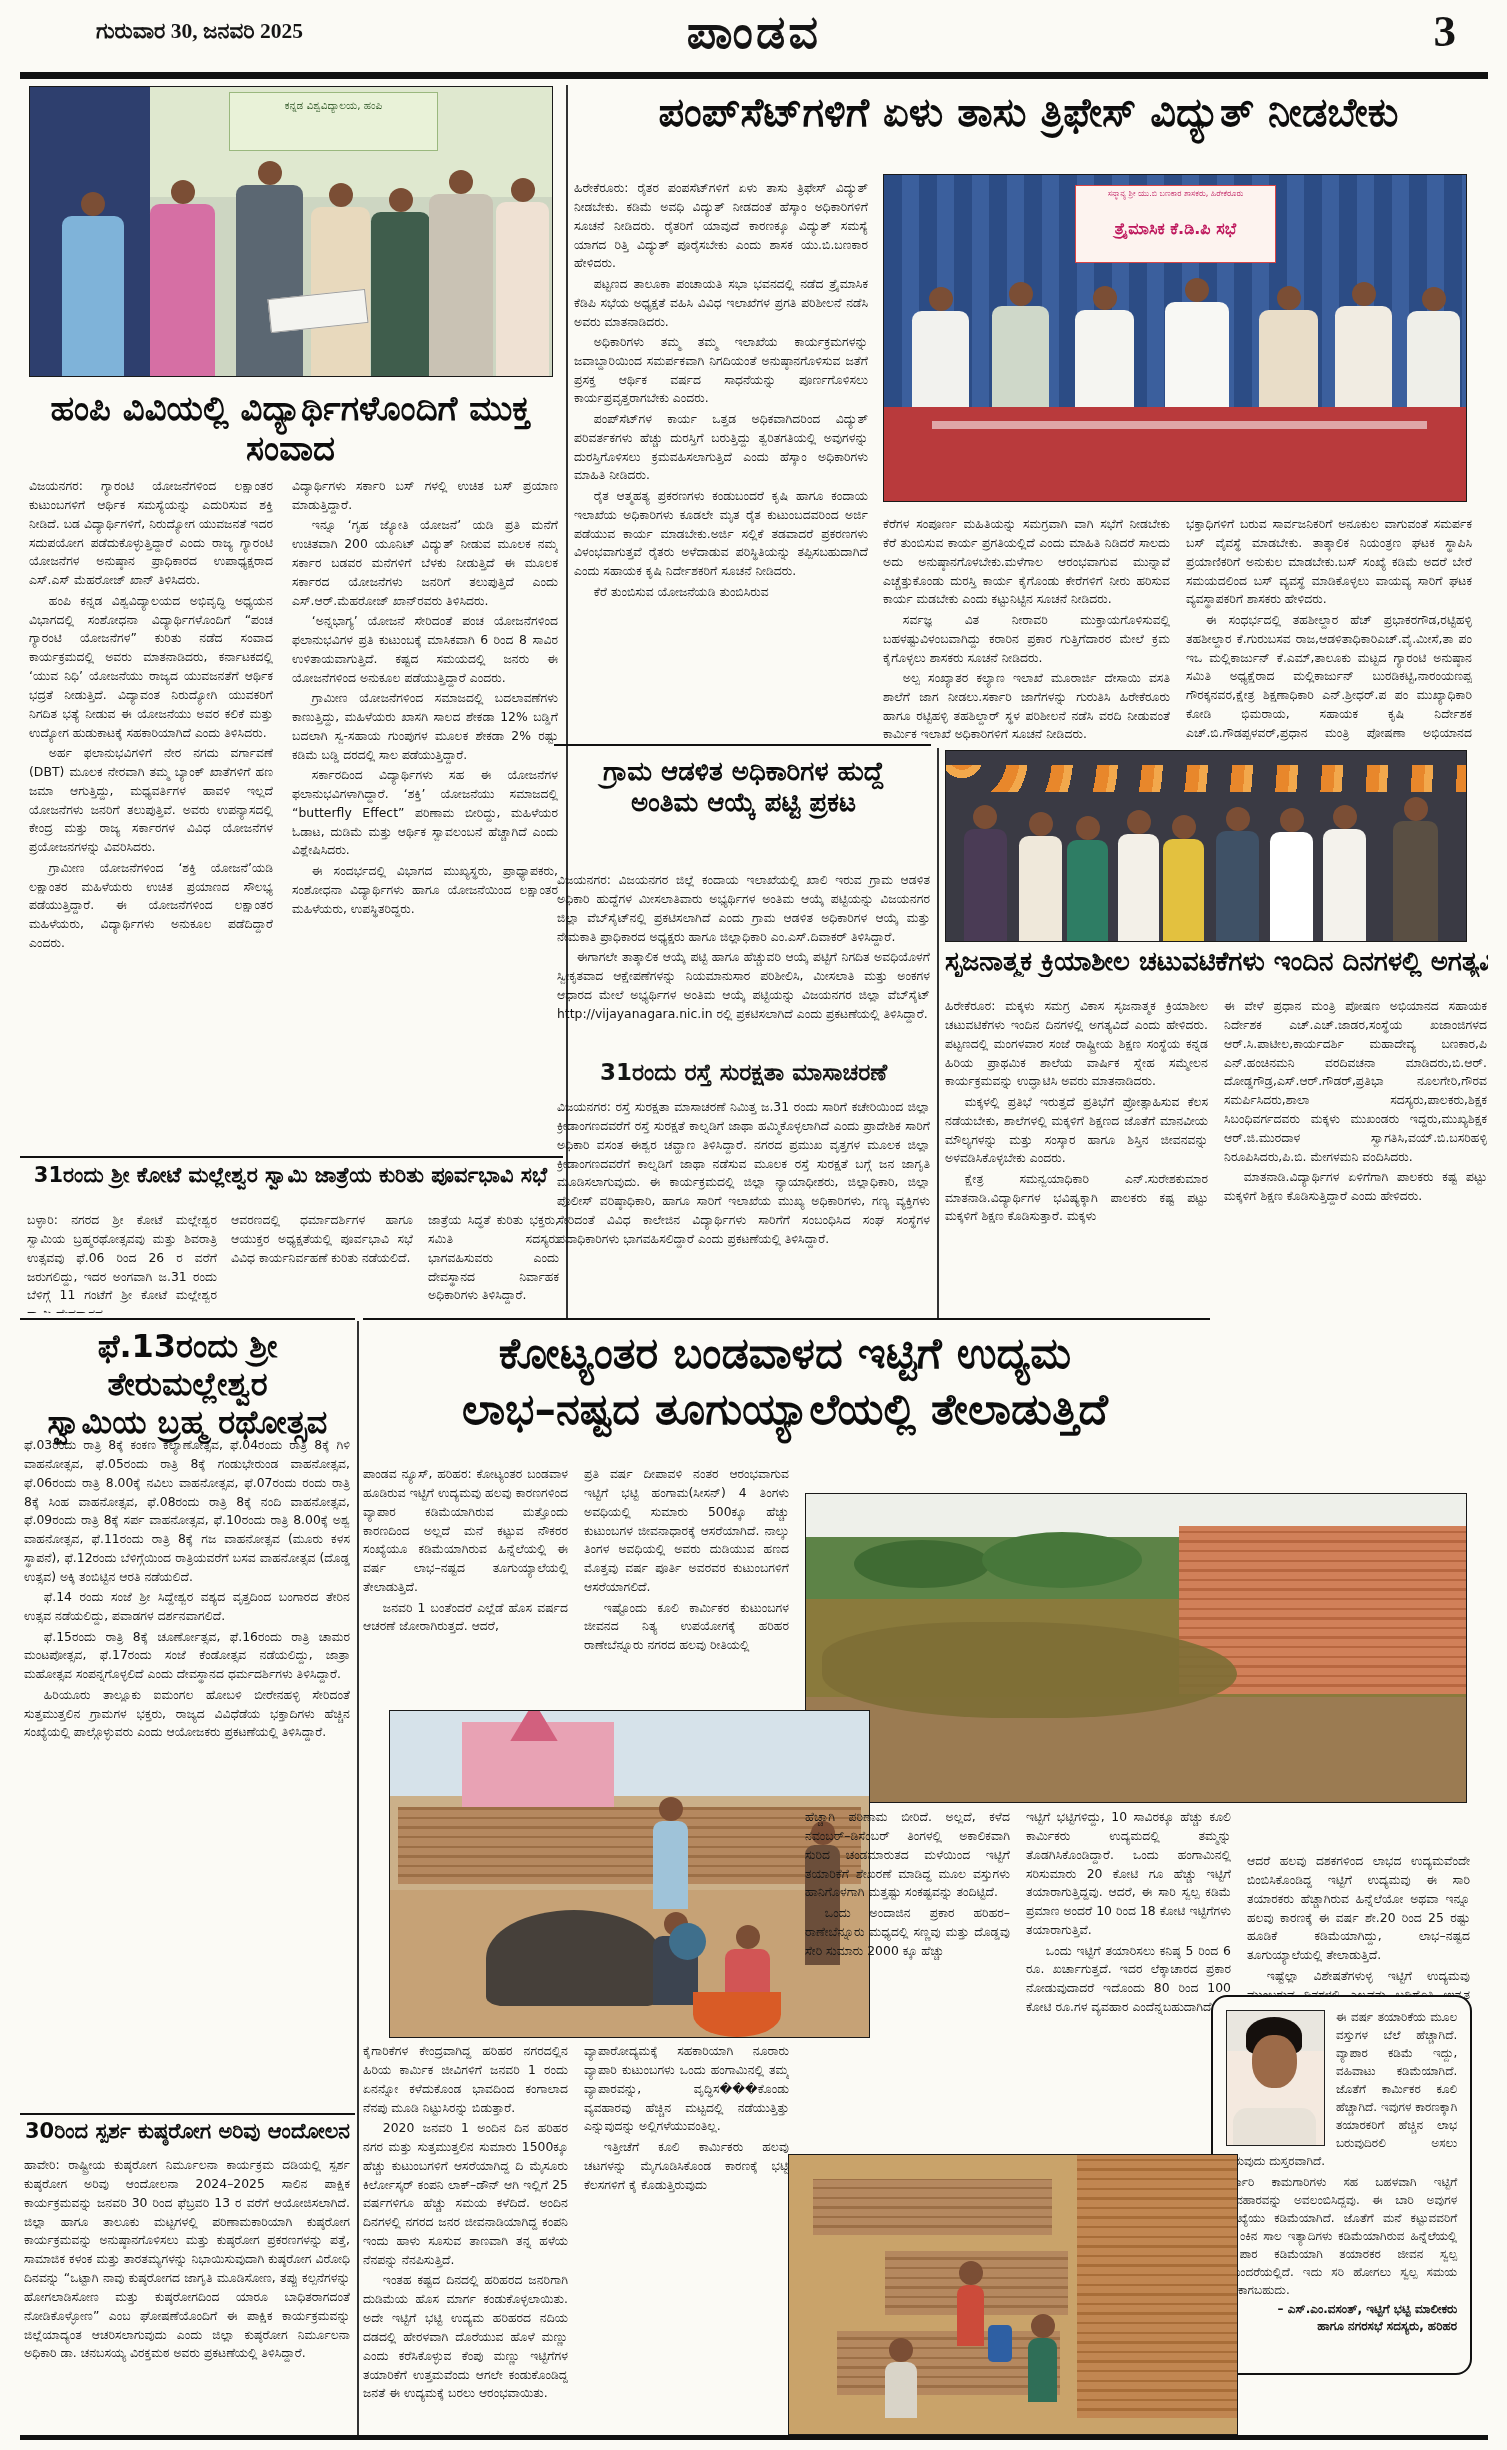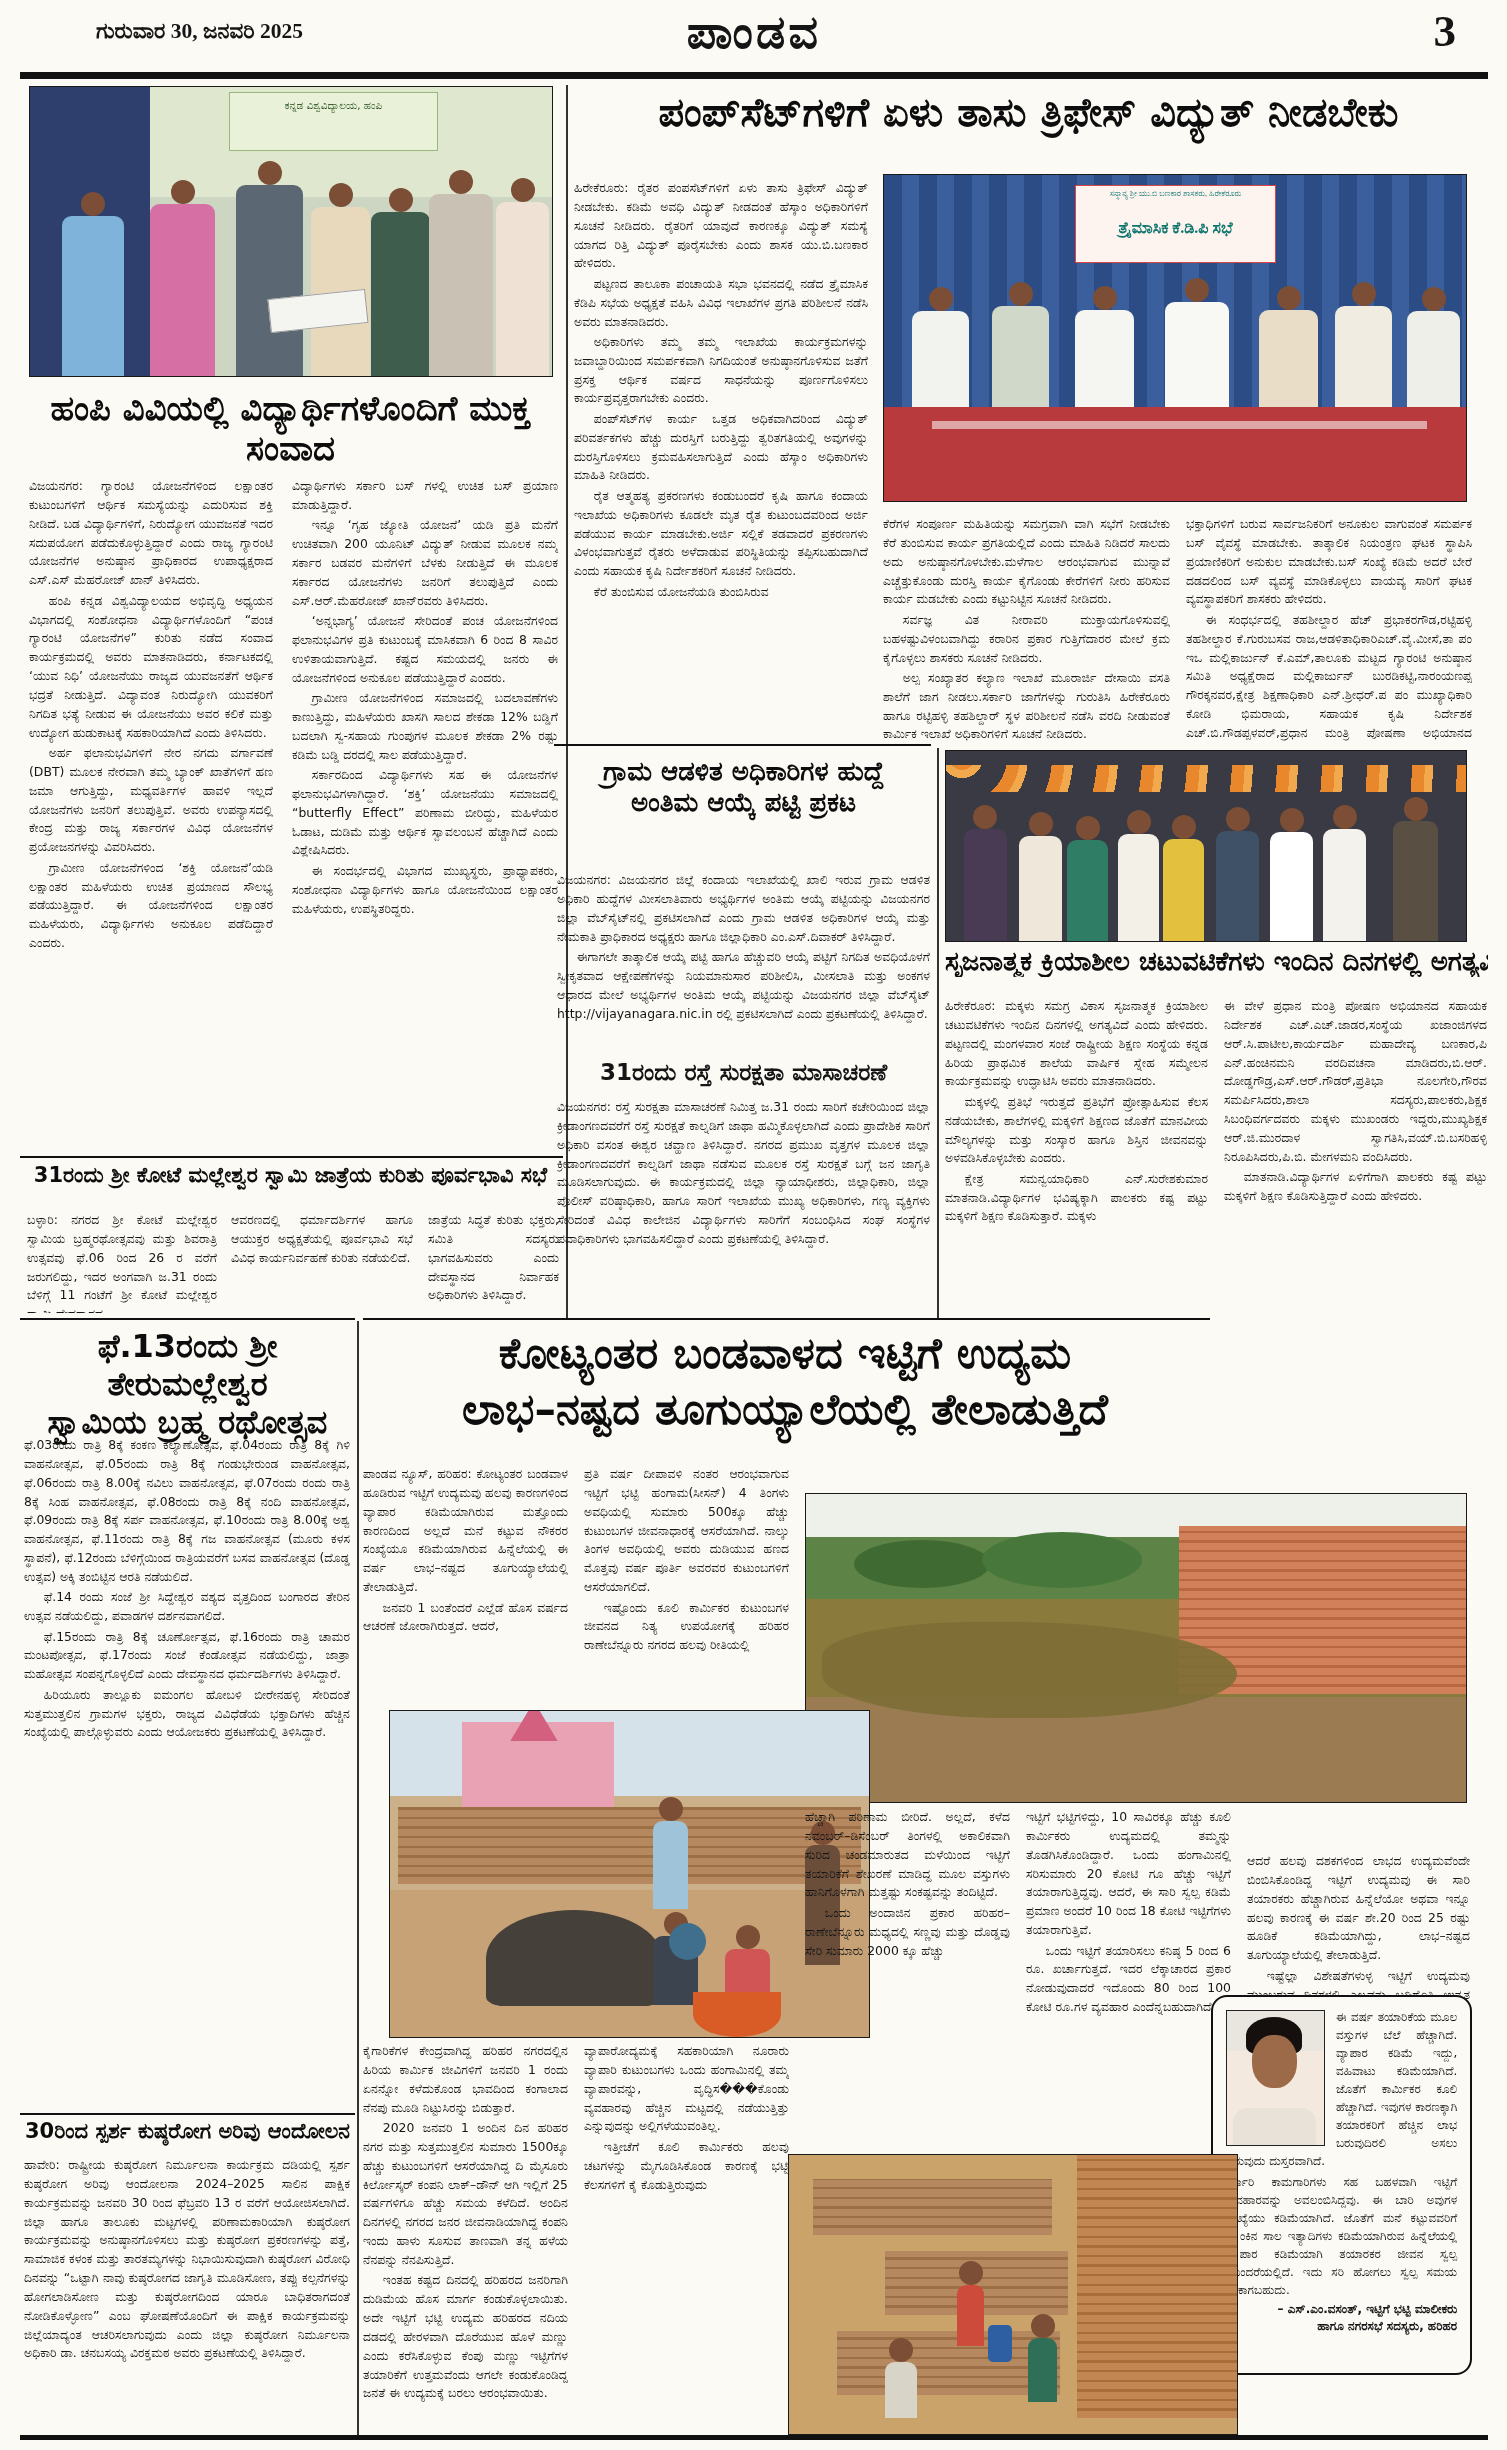--- a/index.html
+++ b/index.html
@@ -22,21 +22,21 @@
             repeating-linear-gradient(90deg,rgba(0,0,0,.12) 0 1.6px,transparent 1.6px 21px);}
   .quote-box{position:absolute;border:2.4px solid #111;border-radius:16px;background:#fbfaf5;
         padding:11.2px 12.8px;box-sizing:border-box;}
   .quote-box .portrait{float:left;width:97px;height:134px;border:1.6px solid #222;margin:1.6px 11.2px 4.8px 0;
         background:linear-gradient(#e9e6df 0 30%,#f4e9df 30% 100%);position:relative;}
   .portrait .hair{position:absolute;top:6.4px;left:19px;width:56px;height:37px;border-radius:50% 50% 20% 20%;background:#15100d;}
   .portrait .face{position:absolute;top:24px;left:25px;width:45px;height:53px;border-radius:46%;background:#9c6a48;}
   .portrait .torso{position:absolute;bottom:0;left:6.4px;width:83px;height:37px;border-radius:14.4px 14.4px 0 0;background:#e8e2d8;}
   .quote-box p{margin:0 0 2.4px 0;font-size:12px;line-height:1.5;text-align:justify;}
   .attr{font-weight:bold;text-align:right;font-size:12px;line-height:1.45;}
-  .banner{position:absolute;background:#fdf3ef;border:1.6px solid #d44;color:#0f766e;text-align:center;font-family:Liberation Serif, serif;}
+  .banner{position:absolute;background:#fdf3ef;border:1.6px solid #d44;color:#be185d;text-align:center;}
   .subhead{font-weight:bold;text-align:center;}
   .photo .ground{position:absolute;left:0;right:0;bottom:0;}
 </style>
 </head>
 <body>
 
 <div class="page">
 
   <div class="abs" style="left:96px;top:19px;font-size:21.5px;font-weight:bold;font-family:'Liberation Serif',serif;">ಗುರುವಾರ 30, ಜನವರಿ 2025</div>
   <div class="abs" style="left:0;right:0;top:4.8px;text-align:center;font-size:46px;font-weight:bold;letter-spacing:3.2px;">ಪಾಂಡವ</div>
@@ -132,21 +132,21 @@
       <p>ಪಂಪ್‌ಸೆಟ್‌ಗಳ ಕಾರ್ಯ ಒತ್ತಡ ಅಧಿಕವಾಗಿದರಿಂದ ವಿದ್ಯುತ್ ಪರಿವರ್ತಕಗಳು ಹೆಚ್ಚು ದುರಸ್ತಿಗೆ ಬರುತ್ತಿದ್ದು ತ್ವರಿತಗತಿಯಲ್ಲಿ ಅವುಗಳನ್ನು ದುರಸ್ತಿಗೊಳಿಸಲು ಕ್ರಮವಹಿಸಲಾಗುತ್ತಿದೆ ಎಂದು ಹೆಸ್ಕಾಂ ಅಧಿಕಾರಿಗಳು ಮಾಹಿತಿ ನೀಡಿದರು.</p>
       <p>ರೈತ ಆತ್ಮಹತ್ಯ ಪ್ರಕರಣಗಳು ಕಂಡುಬಂದರೆ ಕೃಷಿ ಹಾಗೂ ಕಂದಾಯ ಇಲಾಖೆಯ ಅಧಿಕಾರಿಗಳು ಕೂಡಲೇ ಮೃತ ರೈತ ಕುಟುಂಬದವರಿಂದ ಅರ್ಜಿ ಪಡೆಯುವ ಕಾರ್ಯ ಮಾಡಬೇಕು.ಅರ್ಜಿ ಸಲ್ಲಿಕೆ ತಡವಾದರೆ ಪ್ರಕರಣಗಳು ವಿಳಂಭವಾಗುತ್ತವೆ ರೈತರು ಅಳೆದಾಡುವ ಪರಿಸ್ಥಿತಿಯನ್ನು ತಪ್ಪಿಸಬಹುದಾಗಿದೆ ಎಂದು ಸಹಾಯಕ ಕೃಷಿ ನಿರ್ದೇಶಕರಿಗೆ ಸೂಚನೆ ನೀಡಿದರು.</p>
       <p>ಕೆರೆ ತುಂಬಿಸುವ ಯೋಜನೆಯಡಿ ತುಂಬಿಸಿರುವ</p>
     </div>
   <div class="body-col abs" style="left:883px;top:515px;width:287px;height:228px;">
       <p>ಕೆರೆಗಳ ಸಂಪೂರ್ಣ ಮಹಿತಿಯನ್ನು ಸಮಗ್ರವಾಗಿ ವಾಗಿ ಸಭೆಗೆ ನೀಡಬೇಕು ಕೆರೆ ತುಂಬಿಸುವ ಕಾರ್ಯ ಪ್ರಗತಿಯಲ್ಲಿದೆ ಎಂದು ಮಾಹಿತಿ ನಿಡಿದರೆ ಸಾಲದು ಅದು ಅನುಷ್ಠಾನಗೊಳಬೇಕು.ಮಳೆಗಾಲ ಆರಂಭವಾಗುವ ಮುನ್ನಾವೆ ಎಚ್ಚೆತ್ತುಕೊಂಡು ದುರಸ್ತಿ ಕಾರ್ಯ ಕೈಗೊಂಡು ಕೇರೆಗಳಿಗೆ ನೀರು ಹರಿಸುವ ಕಾರ್ಯ ಮಡಬೇಕು ಎಂದು ಕಟ್ಟುನಿಟ್ಟಿನ ಸೂಚನೆ ನೀಡಿದರು.</p>
       <p>ಸರ್ವಜ್ಞ ವಿತ ನೀರಾವರಿ ಮುಕ್ತಾಯಗೊಳಿಸುವಲ್ಲಿ ಬಹಳಷ್ಟುವಿಳಂಬವಾಗಿದ್ದು ಕರಾರಿನ ಪ್ರಕಾರ ಗುತ್ತಿಗೆದಾರರ ಮೇಲೆ ಕ್ರಮ ಕೈಗೊಳ್ಳಲು ಶಾಸಕರು ಸೂಚನೆ ನೀಡಿದರು.</p>
       <p>ಅಲ್ಪ ಸಂಖ್ಯಾತರ ಕಲ್ಯಾಣ ಇಲಾಖೆ ಮೂರಾರ್ಜಿ ದೇಸಾಯಿ ವಸತಿ ಶಾಲೆಗೆ ಜಾಗ ನೀಡಲು.ಸರ್ಕಾರಿ ಜಾಗೆಗಳನ್ನು ಗುರುತಿಸಿ ಹಿರೇಕೆರೂರು ಹಾಗೂ ರಟ್ಟಿಹಳ್ಳಿ ತಹಶಿಲ್ದಾರ್ ಸ್ಥಳ ಪರಿಶೀಲನೆ ನಡೆಸಿ ವರದಿ ನೀಡುವಂತೆ ಕಾರ್ಮಿಕ ಇಲಾಖೆ ಅಧಿಕಾರಿಗಳಿಗೆ ಸೂಚನೆ ನೀಡಿದರು.</p>
     </div>
   <div class="body-col abs" style="left:1186px;top:515px;width:286px;height:228px;">
-      <p>ಭಕ್ತಾಧಿಗಳಿಗೆ ಬರುವ ಸಾರ್ವಜನಿಕರಿಗೆ ಅನೂಕುಲ ವಾಗುವಂತೆ ಸಮರ್ಪಕ ಬಸ್ ವೈವಸ್ಥೆ ಮಾಡಬೇಕು. ತಾತ್ಕಾಲಿಕ ನಿಯಂತ್ರಣ ಘಟಕ ಸ್ಥಾಪಿಸಿ ಪ್ರಯಾಣಿಕರಿಗೆ ಅನುಕುಲ ಮಾಡಬೇಕು.ಬಸ್ ಸಂಖ್ಯೆ ಕಡಿಮೆ ಅದರೆ ಬೇರೆ ದಡದಲಿಂದ ಬಸ್ ವ್ಯವಸ್ಥೆ ಮಾಡಿಕೊಳ್ಳಲು ವಾಯವ್ಯ ಸಾರಿಗೆ ಘಟಕ ವ್ಯವಸ್ಥಾಪಕರಿಗೆ ಶಾಸಕರು ಹೇಳಿದರು.</p>
+      <p>ಭಕ್ತಾಧಿಗಳಿಗೆ ಬರುವ ಸಾರ್ವಜನಿಕರಿಗೆ ಅನೂಕುಲ ವಾಗುವಂತೆ ಸಮರ್ಪಕ ಬಸ್ ವೈವಸ್ಥೆ ಮಾಡಬೇಕು. ತಾತ್ಕಾಲಿಕ ನಿಯಂತ್ರಣ ಘಟಕ ಸ್ಥಾಪಿಸಿ ಪ್ರಯಾಣಿಕರಿಗೆ ಅನುಕುಲ ಮಾಡಬೇಕು.ಬಸ್ ಸಂಖ್ಯೆ ಕಡಿಮೆ ಅದರೆ ಬೇರೆ ಸಮಯದಲಿಂದ ಬಸ್ ವ್ಯವಸ್ಥೆ ಮಾಡಿಕೊಳ್ಳಲು ವಾಯವ್ಯ ಸಾರಿಗೆ ಘಟಕ ವ್ಯವಸ್ಥಾಪಕರಿಗೆ ಶಾಸಕರು ಹೇಳಿದರು.</p>
       <p>ಈ ಸಂಧರ್ಭದಲ್ಲಿ ತಹಶೀಲ್ದಾರ ಹೆಚ್ ಪ್ರಭಾಕರಗೌಡ,ರಟ್ಟಿಹಳ್ಳಿ ತಹಶೀಲ್ದಾರ ಕೆ.ಗುರುಬಸವ ರಾಜ,ಆಡಳಿತಾಧಿಕಾರಿಎಚ್.ವೈ.ಮೀಸೆ,ತಾ ಪಂ ಇಒ ಮಲ್ಲಿಕಾರ್ಜುನ್ ಕೆ.ಎಮ್,ತಾಲೂಕು ಮಟ್ಟದ ಗ್ಯಾರಂಟಿ ಅನುಷ್ಠಾನ ಸಮಿತಿ ಅಧ್ಯಕ್ಷೆರಾದ ಮಲ್ಲಿಕಾರ್ಜುನ್ ಬುರಡಿಕಟ್ಟಿ,ನಾರಂಯಣಪ್ಪ ಗೌರಕ್ಕನವರ,ಕ್ಷೇತ್ರ ಶಿಕ್ಷಣಾಧಿಕಾರಿ ಎನ್.ಶ್ರೀಧರ್.ಪ ಪಂ ಮುಖ್ಯಾಧಿಕಾರಿ ಕೋಡಿ ಭಿಮರಾಯ, ಸಹಾಯಕ ಕೃಷಿ ನಿರ್ದೇಶಕ ಎಚ್.ಬಿ.ಗೌಡಪ್ಪಳವರ್,ಪ್ರಧಾನ ಮಂತ್ರಿ ಪೋಷಣಾ ಅಭಿಯಾನದ ಸಹಾಯಕ ನಿರ್ದೇಶಕ ಎಚ್,ಎಚ್,ಜಾಡರ್,ಹಾಗೂ ವಿವಿಧ ಇಲಾಖೆ ಅಧಿಕರಿಗಳು ಹಾಜರಿದ್ದರು.</p>
     </div>
 
   <div class="headline center abs" style="left:557px;top:756px;width:373px;font-size:26px;">
     <div>ಗ್ರಾಮ ಆಡಳಿತ ಅಧಿಕಾರಿಗಳ ಹುದ್ದೆ</div>
     <div>ಅಂತಿಮ ಆಯ್ಕೆ ಪಟ್ಟಿ ಪ್ರಕಟ</div>
   </div>
   <div class="body-col abs" style="left:557px;top:871px;width:373px;height:185px;">
       <p>ವಿಜಯನಗರ: ವಿಜಯನಗರ ಜಿಲ್ಲೆ ಕಂದಾಯ ಇಲಾಖೆಯಲ್ಲಿ ಖಾಲಿ ಇರುವ ಗ್ರಾಮ ಆಡಳಿತ ಅಧಿಕಾರಿ ಹುದ್ದೆಗಳ ಮೀಸಲಾತಿವಾರು ಅಭ್ಯರ್ಥಿಗಳ ಅಂತಿಮ ಆಯ್ಕೆ ಪಟ್ಟಿಯನ್ನು ವಿಜಯನಗರ ಜಿಲ್ಲಾ ವೆಬ್‌ಸೈಟ್‌ನಲ್ಲಿ ಪ್ರಕಟಿಸಲಾಗಿದೆ ಎಂದು ಗ್ರಾಮ ಆಡಳಿತ ಅಧಿಕಾರಿಗಳ ಆಯ್ಕೆ ಮತ್ತು ನೇಮಕಾತಿ ಪ್ರಾಧಿಕಾರದ ಅಧ್ಯಕ್ಷರು ಹಾಗೂ ಜಿಲ್ಲಾಧಿಕಾರಿ ಎಂ.ಎಸ್.ದಿವಾಕರ್ ತಿಳಿಸಿದ್ದಾರೆ.</p>
       <p>ಈಗಾಗಲೇ ತಾತ್ಕಾಲಿಕ ಆಯ್ಕೆ ಪಟ್ಟಿ ಹಾಗೂ ಹೆಚ್ಚುವರಿ ಆಯ್ಕೆ ಪಟ್ಟಿಗೆ ನಿಗದಿತ ಅವಧಿಯೊಳಗೆ ಸ್ವೀಕೃತವಾದ ಆಕ್ಷೇಪಣೆಗಳನ್ನು ನಿಯಮಾನುಸಾರ ಪರಿಶೀಲಿಸಿ, ಮೀಸಲಾತಿ ಮತ್ತು ಅಂಕಗಳ ಆಧಾರದ ಮೇಲೆ ಅಭ್ಯರ್ಥಿಗಳ ಅಂತಿಮ ಆಯ್ಕೆ ಪಟ್ಟಿಯನ್ನು ವಿಜಯನಗರ ಜಿಲ್ಲಾ ವೆಬ್‌ಸೈಟ್ http://vijayanagara.nic.in ರಲ್ಲಿ ಪ್ರಕಟಿಸಲಾಗಿದೆ ಎಂದು ಪ್ರಕಟಣೆಯಲ್ಲಿ ತಿಳಿಸಿದ್ದಾರೆ.</p>

